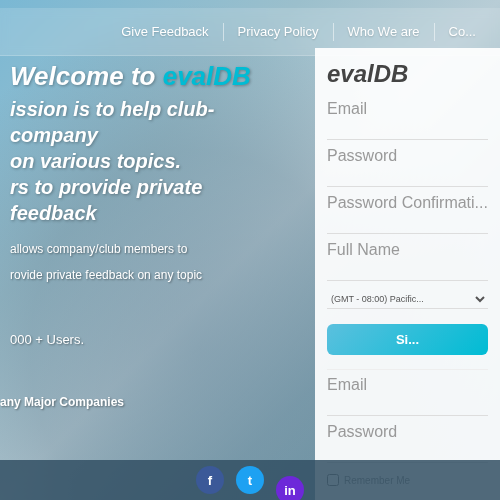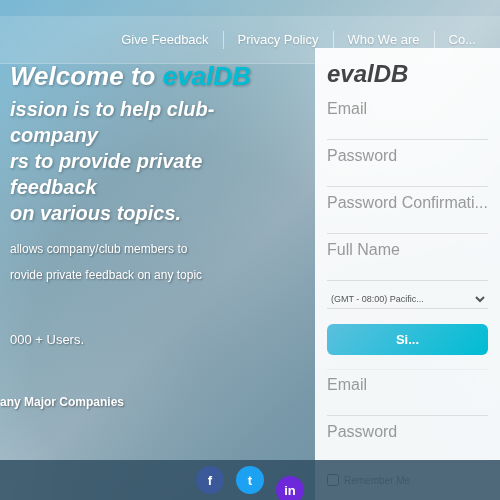--- a/index.html
+++ b/index.html
@@ -24,21 +24,21 @@
     .bg-overlay {
       position: absolute;
       inset: 0;
       background: radial-gradient(ellipse at 40% 70%, rgba(100,130,150,0.5) 0%, rgba(80,110,130,0.3) 40%, transparent 70%);
       z-index: 1;
     }
 
     
     .navbar {
       position: absolute;
-      top: 16px;
+      top: 8px;
       left: 0;
       right: 0;
       height: 48px;
       background: rgba(255,255,255,0.15);
       backdrop-filter: blur(4px);
       display: flex;
       align-items: center;
       justify-content: flex-end;
       padding: 0 10px;
       z-index: 10;
@@ -284,22 +284,22 @@
   <div class="nav-divider"></div>
   <span class="nav-item">Co...</span>
 </nav>
 
 <div class="hero-text">
   <div class="hero-title">
     <span>Welcome to </span><span class="brand">evalDB</span>
   </div>
   <div class="hero-subtitle">
     <div>ission is to help club-company</div>
+    <div>on various topics.</div>
     <div>rs to provide private feedback</div>
-    <div>on various topics.</div>
   </div>
 </div>
 
 <div class="hero-desc">
   <p>allows company/club members to</p>
   <p>rovide private feedback on any topic</p>
 </div>
 
 <div class="hero-stats">
   <p>000 + Users.</p>

